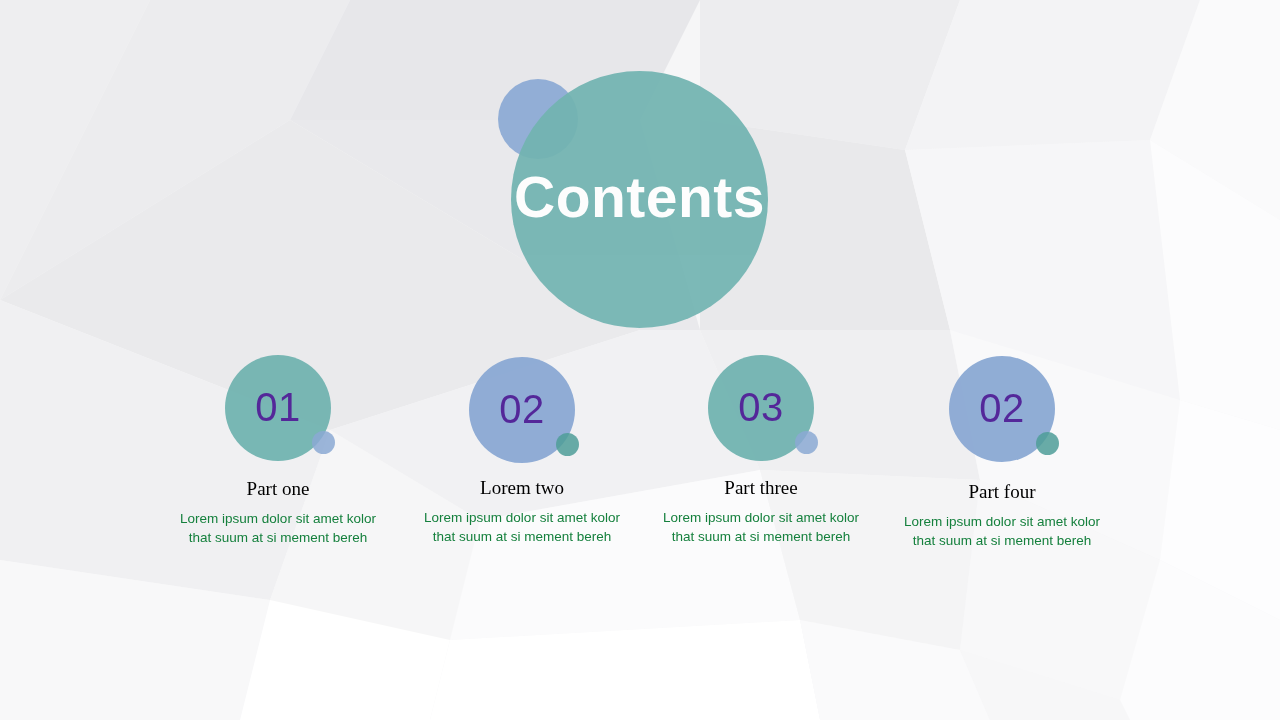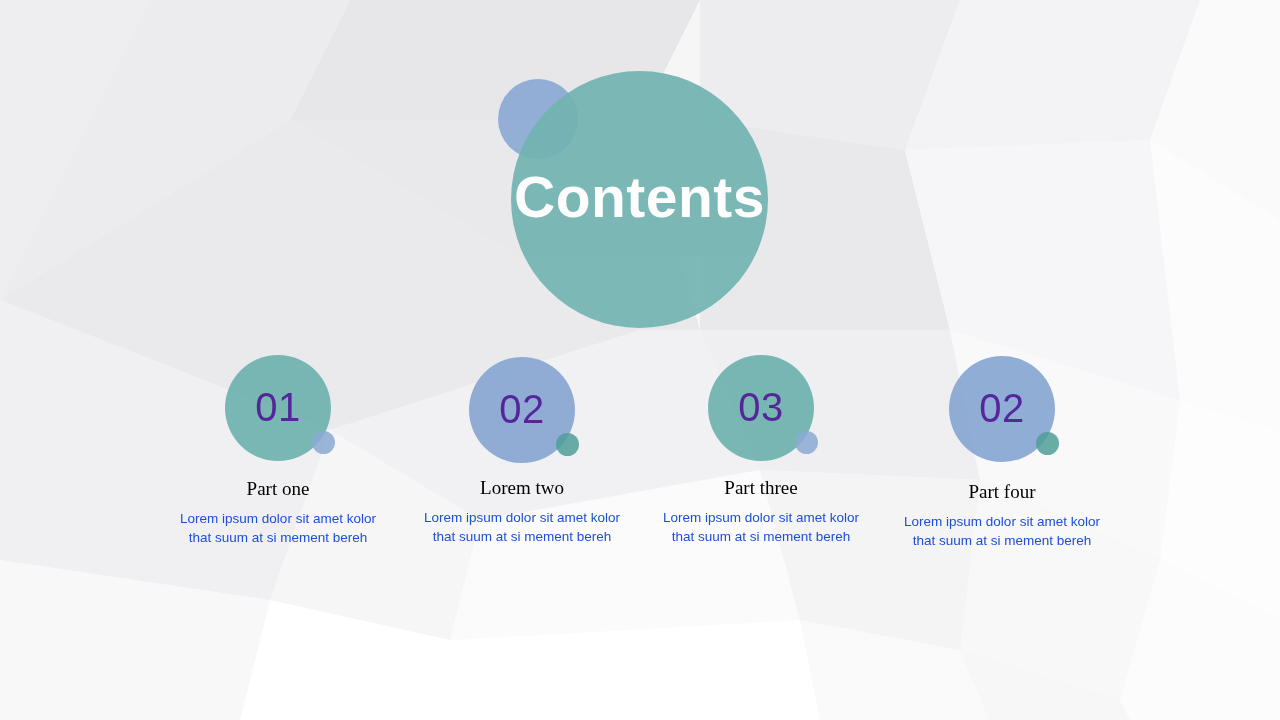--- a/index.html
+++ b/index.html
@@ -134,21 +134,21 @@
     font-weight: 400;
     color: #000000;
     margin-top: 16px;
     line-height: 1.2;
   }
 
   .step-desc {
     font-family: "Liberation Sans", sans-serif;
     font-size: 13.5px;
     font-weight: 400;
-    color: #1d4ed8;
+    color: #15803d;
     line-height: 1.42;
     margin-top: 8px;
     padding: 0 14px;
   }
 
   
   .step-1 { left: 153px; top: 0px; }
   .step-2 { left: 397px; top: 2px; }
   .step-3 { left: 636px; top: 0px; }
   .step-4 { left: 877px; top: 1px; }

